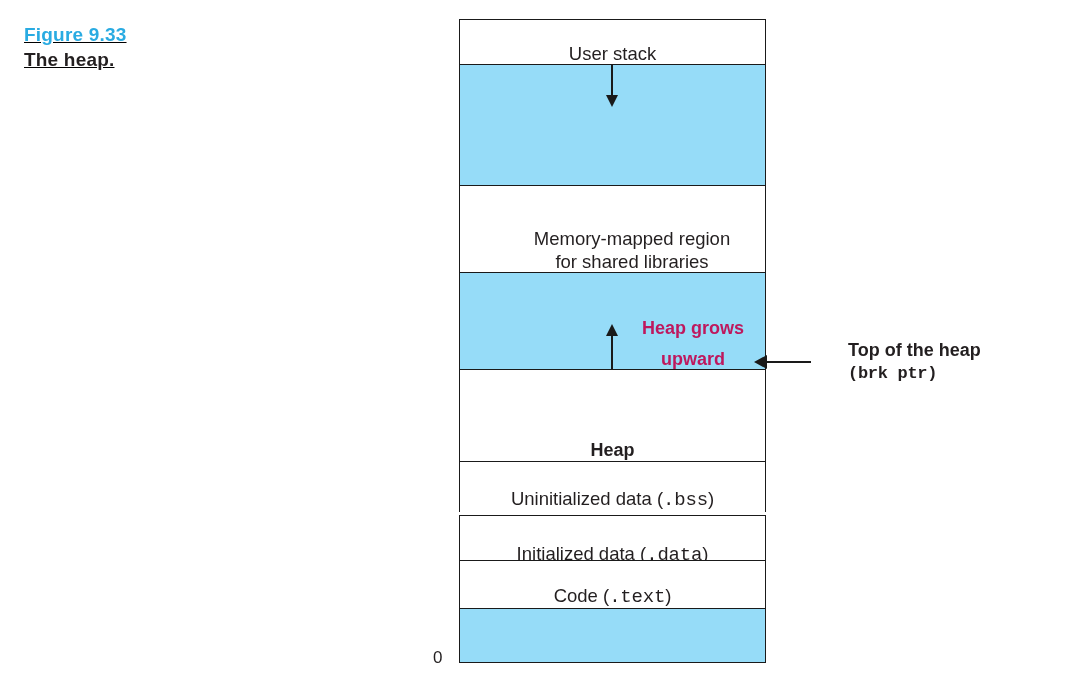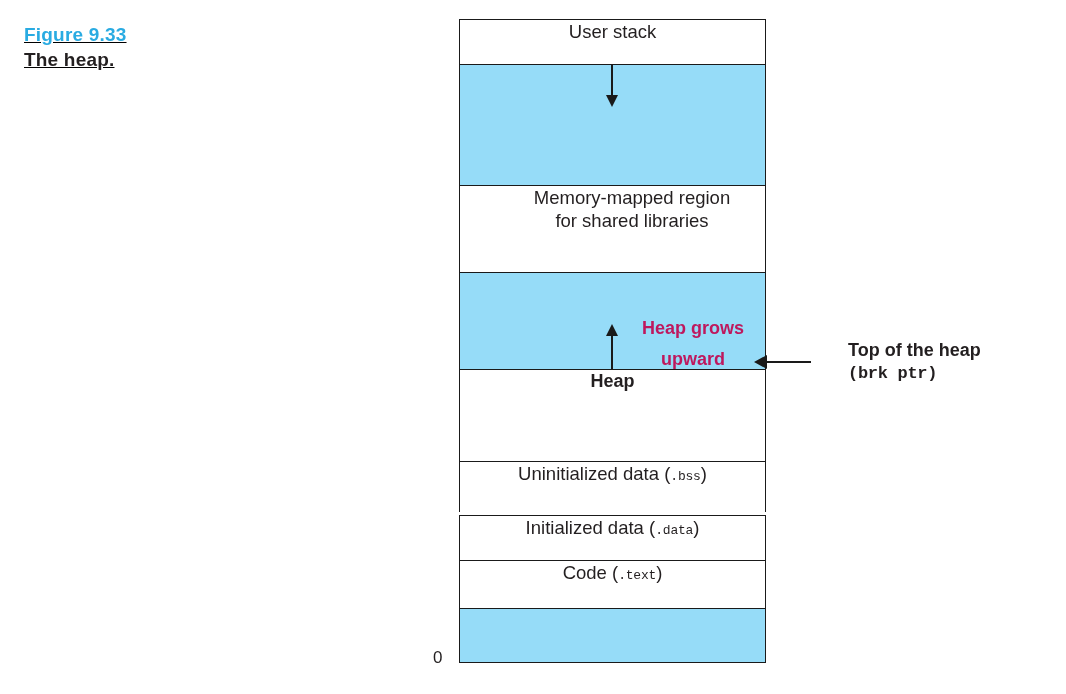--- a/index.html
+++ b/index.html
@@ -49,38 +49,38 @@
   }
   .mem-block {
     position: absolute;
     left: 0;
     width: 307px;
     box-sizing: border-box;
     border: 1.6px solid #1a1a1a;
     border-bottom: none;
     background: #ffffff;
     display: flex;
-    align-items: flex-start;
+    align-items: flex-end;
     justify-content: center;
   }
   .mem-block.last {
     border-bottom: 1.6px solid #1a1a1a;
   }
   .mem-block.blue { background: #96DCF8; }
   .mem-label {
     font-size: 18.5px;
     color: #231F20;
     text-align: center;
     line-height: 23px;
     white-space: pre-line;
   }
   .mem-label.bold { font-weight: bold; font-size: 18px; }
   .mono {
     font-family: "Liberation Mono", "DejaVu Sans Mono", monospace;
-    font-size: 13px;
+    font-size: 19px;
     letter-spacing: -0.2px;
   }
 
   
   #block-user-stack   { top: 0px;   height: 46px; }
   #block-stack-gap    { top: 45px;  height: 122px; }
   #block-mmap         { top: 166px; height: 88px; padding-left: 39px; }
   #block-heap-gap     { top: 253px; height: 98px; }
   #block-heap         { top: 350px; height: 93px; }
   #block-bss          { top: 442px; height: 51px; }

